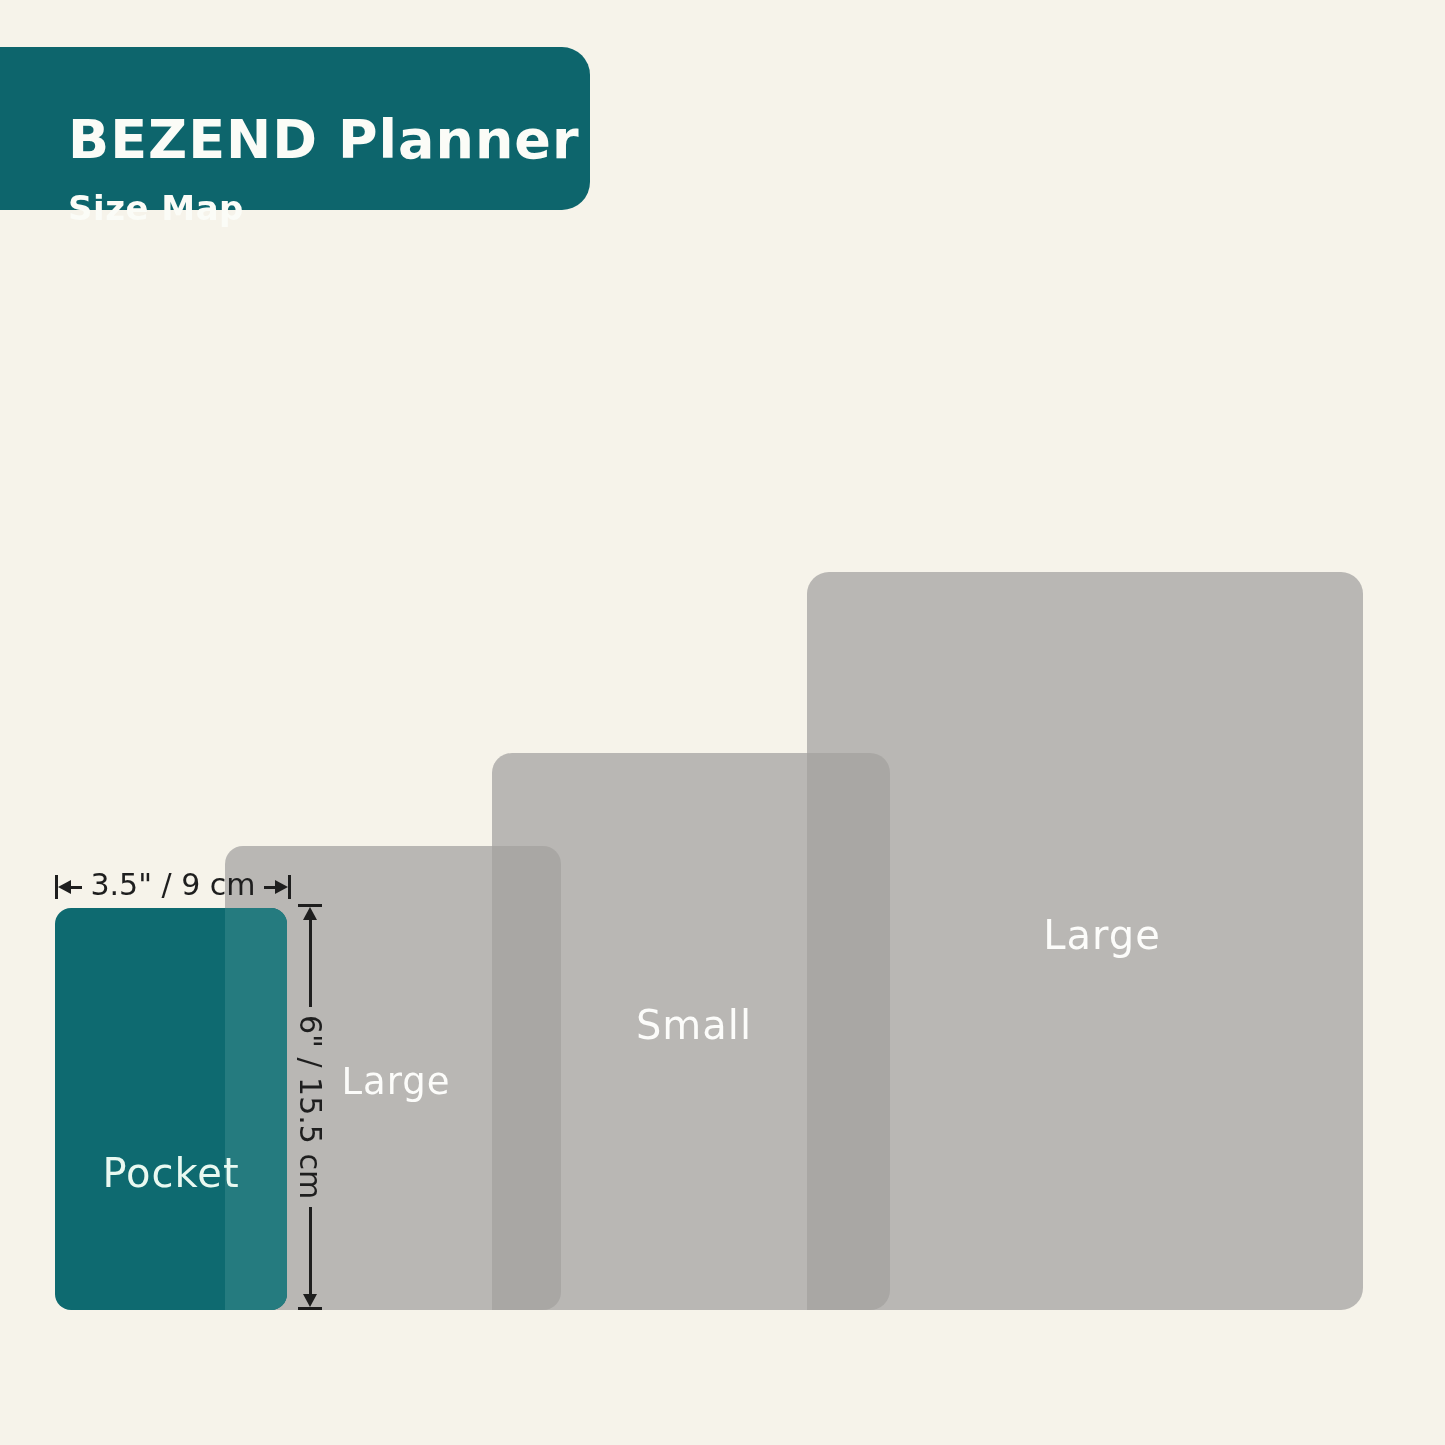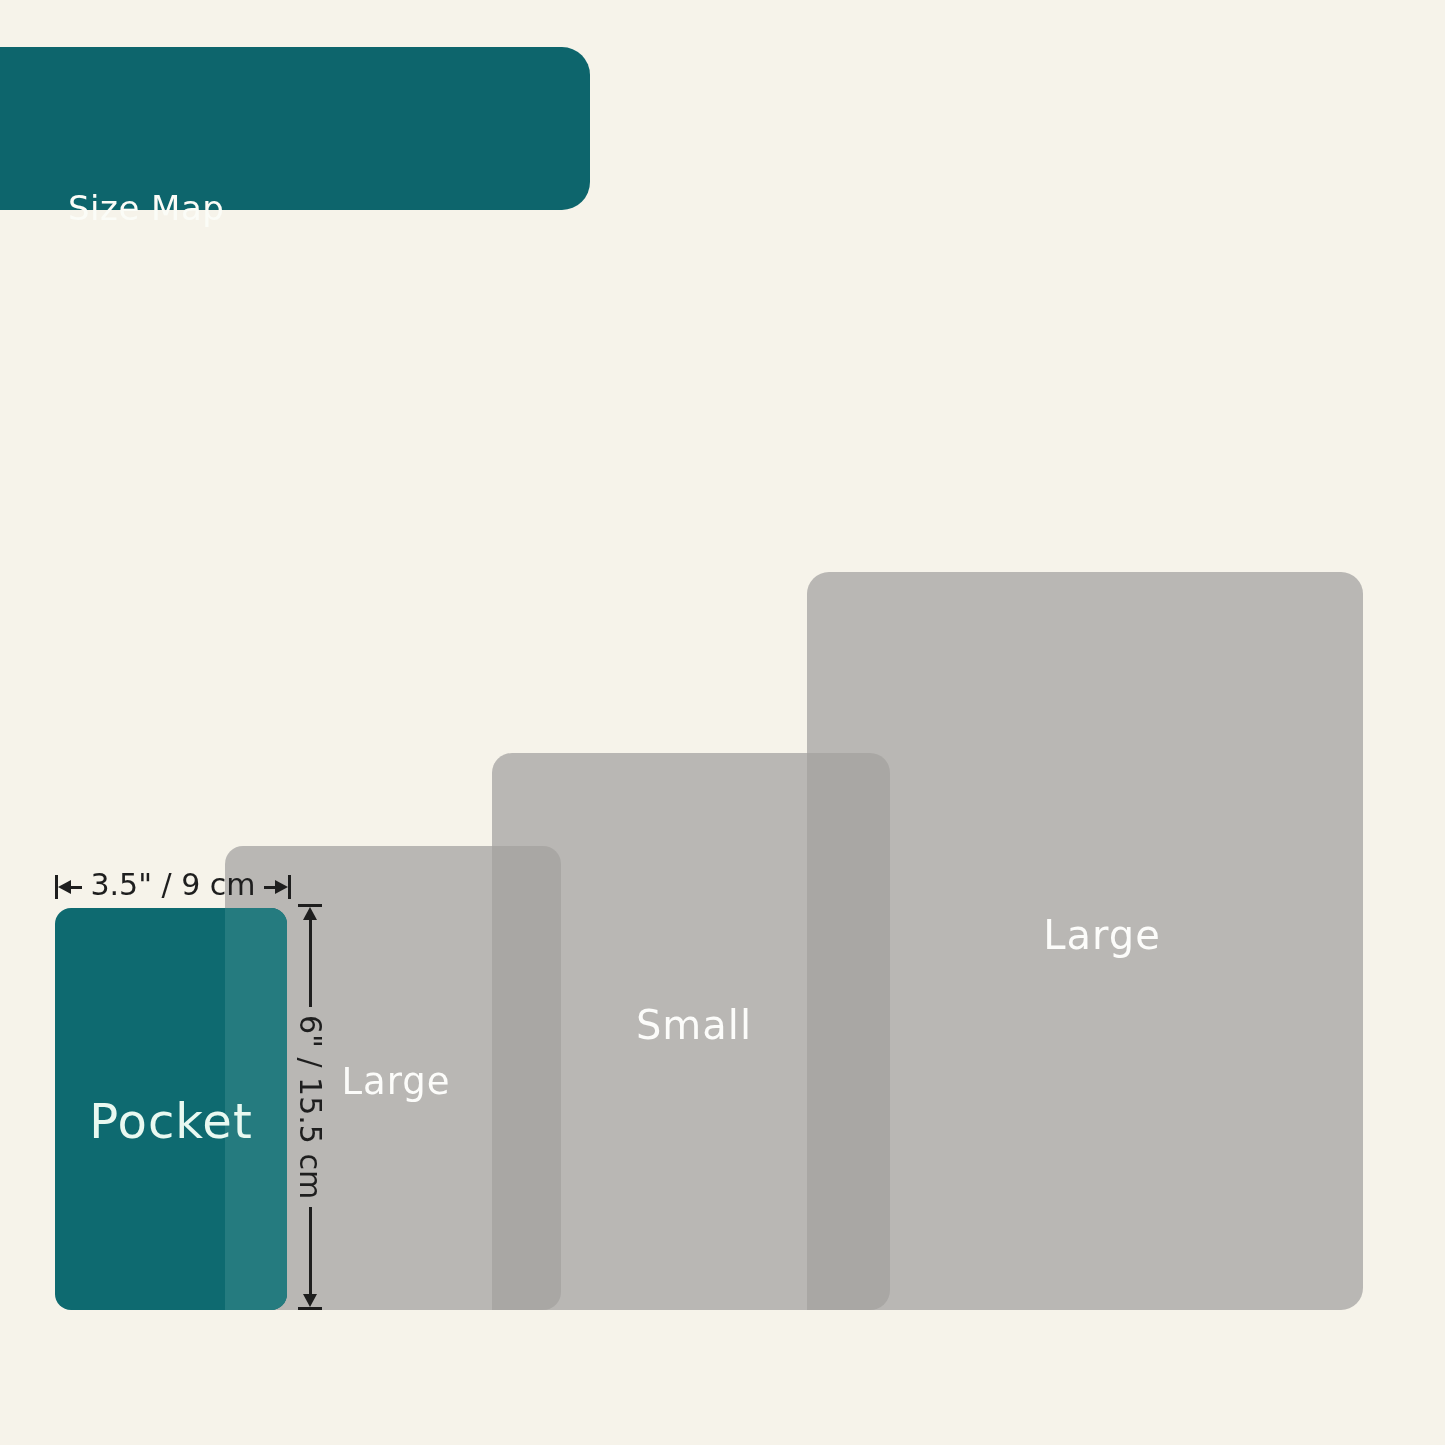--- a/index.html
+++ b/index.html
@@ -29,21 +29,21 @@
     background:var(--header-bg);
     border-radius:0 28px 28px 0;
   }
   .header-title{
     position:absolute;left:68px;top:66px;
     font-size:54px;font-weight:bold;letter-spacing:1px;
     color:var(--header-text);line-height:1;white-space:nowrap;
   }
   .header-subtitle{
     position:absolute;left:68px;top:144px;
-    font-size:34px;font-weight:normal;letter-spacing:0.5px;
+    font-size:34px;font-weight:bold;letter-spacing:0.5px;
     color:var(--header-text);line-height:1;white-space:nowrap;
   }
 
   
   .size-rect{position:absolute;overflow:hidden;}
   .rect-large {left:807px;top:572px;width:556px;height:738px;background:var(--planner-gray);border-radius:22px;}
   .rect-medium{left:492px;top:753px;width:398px;height:557px;background:var(--planner-gray);border-radius:20px;}
   .rect-small {left:225px;top:846px;width:336px;height:464px;background:var(--planner-gray);border-radius:18px;}
   .rect-pocket{left:55px; top:908px;width:232px;height:402px;background:var(--planner-teal);border-radius:16px;}
 
@@ -51,21 +51,21 @@
   .rect-medium .overlap-band{width:83px;background:var(--planner-gray-overlap);}
   .rect-small  .overlap-band{width:69px;background:var(--planner-gray-overlap);}
   .rect-pocket .overlap-band{width:62px;background:var(--planner-teal-overlap);}
 
   
   .size-label{
     position:absolute;transform:translate(-50%,-50%);
     color:var(--label-text);line-height:1;white-space:nowrap;
     letter-spacing:1px;
   }
-  .label-pocket{left:171px;top:1121px;font-size:48px;color:var(--pocket-label-text);text-align:right;}
+  .label-pocket{left:171px;top:1173px;font-size:40px;color:var(--pocket-label-text);text-align:right;}
   .label-small {left:396px;top:1081px;font-size:37px;}
   .label-medium{left:694px;top:1025px;font-size:40px;}
   .label-large {left:1102px;top:935px;font-size:40px;}
 
   
   .dim{color:var(--annotation);}
   .dim-h{
     position:absolute;left:55px;top:869px;width:236px;height:36px;
     display:flex;align-items:center;
   }
@@ -138,16 +138,17 @@
     <div class="tick"></div>
     <div class="ah-up"></div>
     <div class="seg"></div>
     <span class="dim-text">6" / 15.5 cm</span>
     <div class="seg"></div>
     <div class="ah-down"></div>
     <div class="tick"></div>
   </div>
 
   <div class="header-badge">
+    <div class="header-title">BEZEND Planner</div>
     <div class="header-subtitle">Size Map</div>
   </div>
 
 </div>
 
 </body></html>

